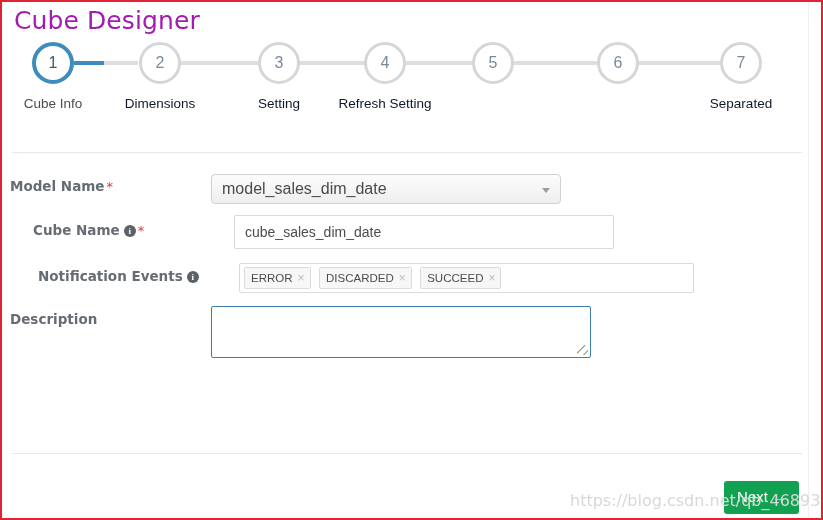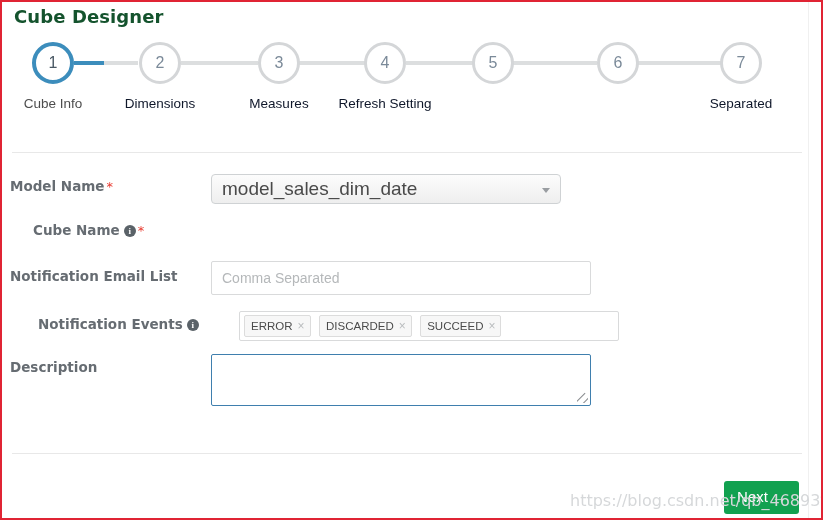--- a/index.html
+++ b/index.html
@@ -15,23 +15,23 @@
     width: 823px; height: 520px;
     background: #ffffff;
     border: 2px solid #e02434;
     overflow: hidden;
   }
 
   
   .page-title {
     position: absolute;
     left: 12px; top: 4px;
-    font-size: 18px;
-    font-weight: 700;
-    color: #14532d;
+    font-size: 25px;
+    font-weight: 400;
+    color: #a21caf;
     letter-spacing: 0.1px;
     font-family: "DejaVu Sans", sans-serif;
   }
 
   
   .stepper {
     position: absolute;
     left: 0; top: 40px;
     width: 800px; height: 98px;
   }
@@ -137,21 +137,21 @@
   }
 
   .field-select {
     position: absolute;
     left: 209px;
     width: 350px;
     height: 30px;
     border: 1px solid #cfd2d4;
     border-radius: 4px;
     background: linear-gradient(to bottom, #fcfcfc 0%, #eeeeee 100%);
-    font-size: 19px;
+    font-size: 16px;
     color: #4a4a4a;
     padding: 0 26px 0 10px;
     line-height: 28px;
     white-space: nowrap;
     overflow: hidden;
   }
   .caret {
     position: absolute;
     right: 10px; top: 13px;
     width: 0; height: 0;
@@ -173,21 +173,21 @@
     padding: 0 10px;
     line-height: 32px;
     white-space: nowrap;
     overflow: hidden;
   }
   .field-input.placeholder { color: #b5b8ba; }
 
   .field-tags {
     position: absolute;
     left: 209px;
-    width: 380px;
+    width: 455px;
     height: 30px;
     border: 1px solid #d9dadb;
     border-radius: 2px;
     background: #ffffff;
     padding: 3px 4px;
     white-space: nowrap;
     overflow: hidden;
   }
   .tag {
     display: inline-block;
@@ -285,21 +285,21 @@
       <div class="step-label">Cube Info</div>
     </div>
 
     <div class="step" style="left:101px;">
       <div class="step-circle">2</div>
       <div class="step-label">Dimensions</div>
     </div>
 
     <div class="step" style="left:220px;">
       <div class="step-circle">3</div>
-      <div class="step-label">Measures</div>
+      <div class="step-label">Setting</div>
     </div>
 
     <div class="step" style="left:326px;">
       <div class="step-circle">4</div>
       <div class="step-label">Refresh Setting</div>
     </div>
 
     <div class="step" style="left:434px;">
       <div class="step-circle">5</div>
     </div>
@@ -327,30 +327,25 @@
       <div class="field-select" style="top:10px;">
         <span>model_sales_dim_date</span>
         <span class="caret"></span>
       </div>
     </div>
 
     <div class="form-row" style="height:47px;margin-left:23px;">
       <div class="form-label" style="top:12px;">
         <span>Cube Name</span><span class="info-icon">i</span><span class="req">*</span>
       </div>
-    </div>
-
-    <div class="form-row" style="height:48px;">
-      <div class="form-label" style="top:11px;">
-        <span>Notification Email List</span>
-      </div>
-      <div class="field-input placeholder" style="top:4px;">
-        <span>Comma Separated</span>
-      </div>
-    </div>
+      <div class="field-input" style="top:5px;">
+        <span>cube_sales_dim_date</span>
+      </div>
+    </div>
+
 
     <div class="form-row" style="height:47px;margin-left:28px;">
       <div class="form-label" style="top:11px;">
         <span>Notification Events</span><span class="info-icon">i</span>
       </div>
       <div class="field-tags" style="top:6px;">
         <span class="tag">
           <span>ERROR</span><span class="x">×</span>
         </span>
         <span class="tag">

